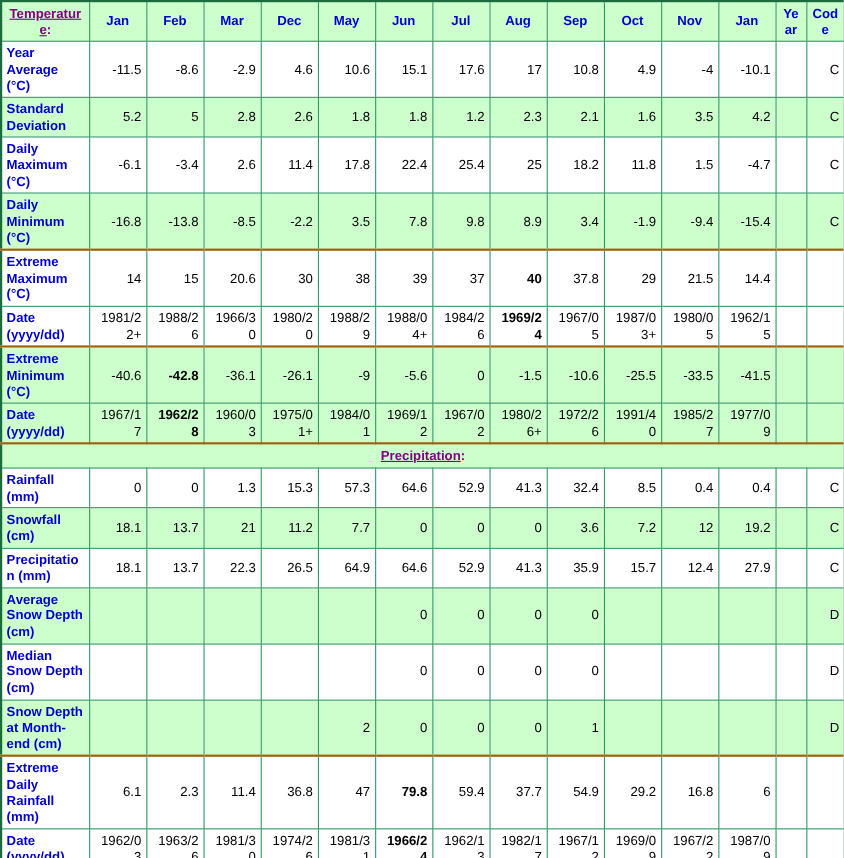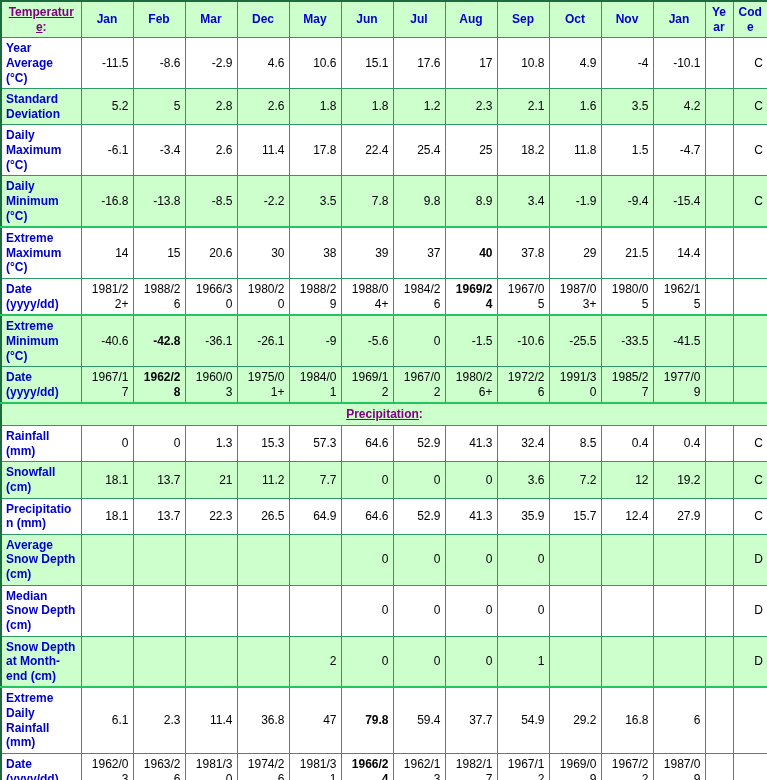--- a/index.html
+++ b/index.html
@@ -18,21 +18,21 @@
     border: 1px solid #2e9964;
     padding: 3px 4px;
     font-size: 12px;
     line-height: 1.22;
     vertical-align: middle;
     overflow: hidden;
     word-wrap: break-word;
   }
   tr.bg-green { background: #ccffcc; }
   tr.bg-white { background: #ffffff; }
-  tr.thick-top td, tr.thick-top th { border-top: 2px solid #22c55e; }
+  tr.thick-top td, tr.thick-top th { border-top: 2px solid #a16207; }
   th.col-head {
     color: #0000cc;
     font-weight: bold;
     text-align: center;
     font-size: 12px;
     padding: 4px 2px;
   }
   td.row-label {
     color: #0000cc;
     font-weight: bold;
@@ -221,21 +221,21 @@
         <td class="row-label">Date (yyyy/dd)</td>
         <td class="val">1967/17</td>
         <td class="val b">1962/28</td>
         <td class="val">1960/03</td>
         <td class="val">1975/01+</td>
         <td class="val">1984/01</td>
         <td class="val">1969/12</td>
         <td class="val">1967/02</td>
         <td class="val">1980/26+</td>
         <td class="val">1972/26</td>
-        <td class="val">1991/30</td>
+        <td class="val">1991/40</td>
         <td class="val">1985/27</td>
         <td class="val">1977/09</td>
         <td class="val"></td>
         <td class="code-val"></td>
       </tr>
       <tr class="bg-green thick-top">
         <td class="section-cell" colspan="15"><span class="section-label"><span class="u">Precipitation</span>:</span></td>
       </tr>
       <tr class="bg-white">
         <td class="row-label">Rainfall (mm)</td>

